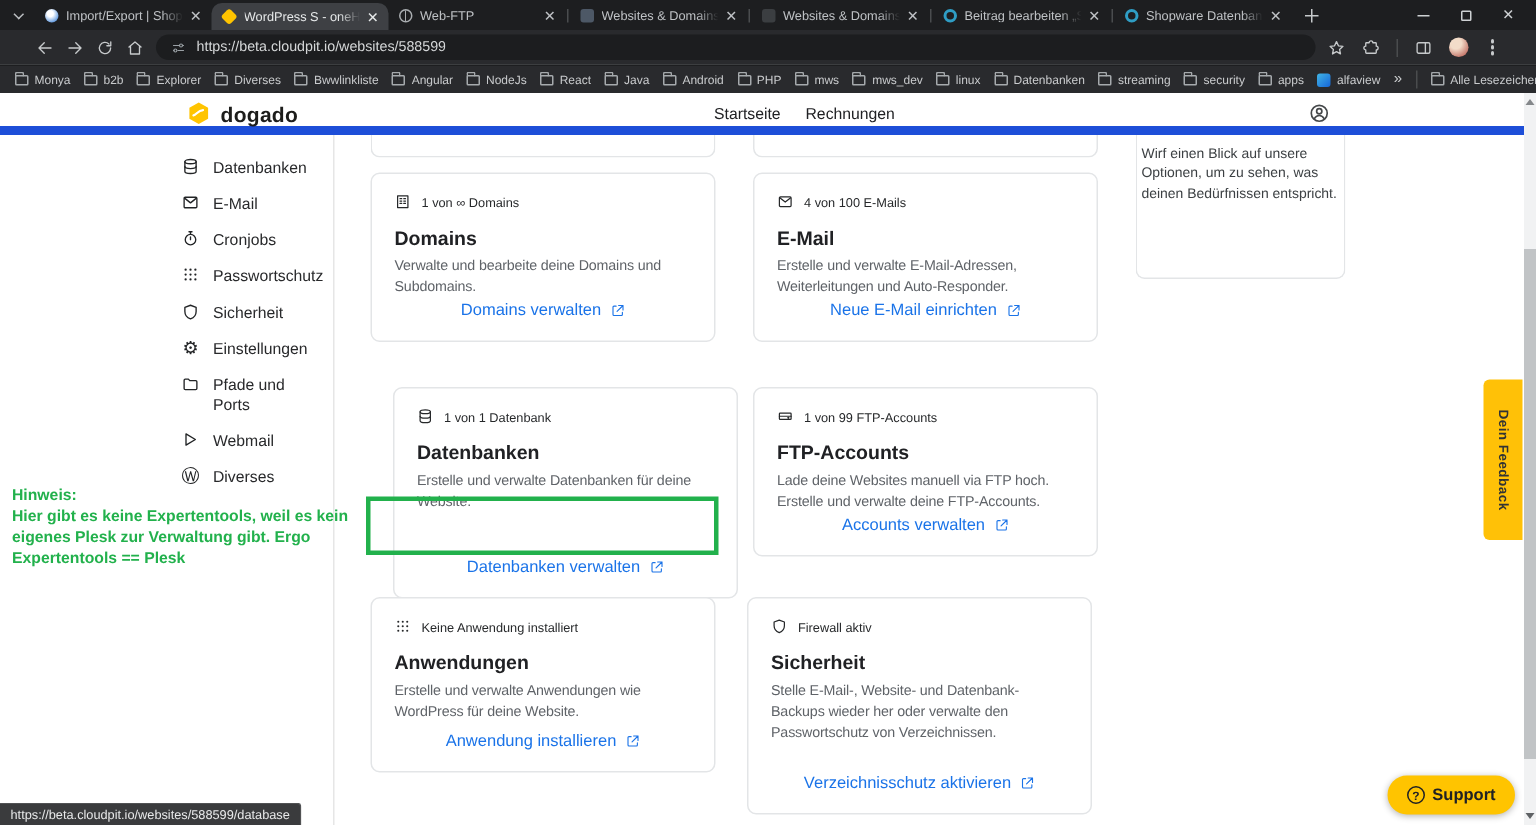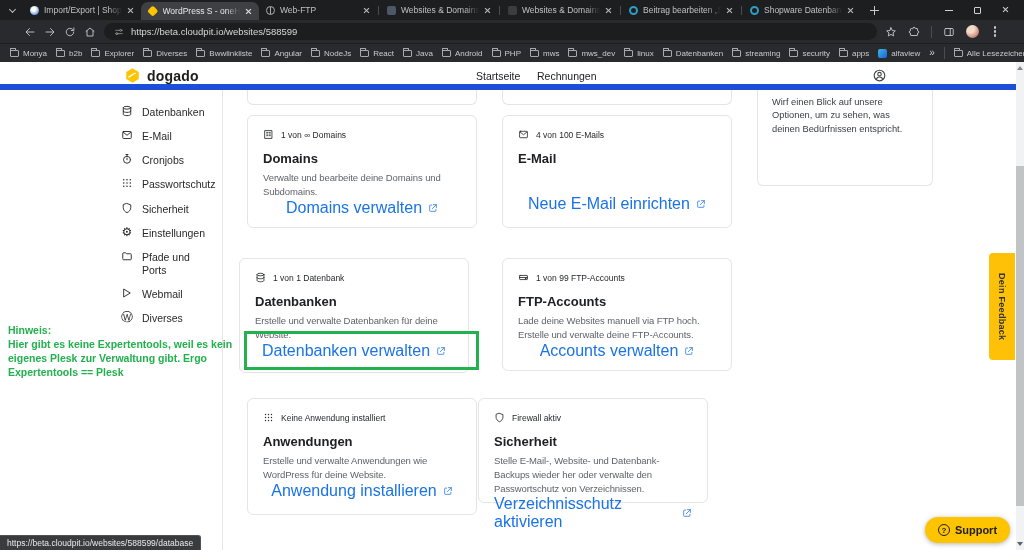--- a/index.html
+++ b/index.html
@@ -65,36 +65,36 @@
 .sic svg{width:12px;height:12px}
 .gly{font-size:12px;line-height:12px;text-align:center}
 .slb{width:72px;line-height:1.25;padding-top:1px}
 .vline{position:absolute;left:222px;top:28px;bottom:0;width:1px;background:#e6e6e6}
 
 .frag{position:absolute;top:28px;height:15px;border:1px solid #e3e5e7;border-top:none;border-radius:0 0 6px 6px;background:#fff}
 .f1{left:247px;width:230px}.f2{left:502px;width:230px}
 .card{position:absolute;width:230px;border:1px solid #e3e5e7;border-radius:6px;background:#fff;display:flex;flex-direction:column;padding:13px 15px 10px}
 .cd0{left:247px;top:53px;height:113px}
 .cd1{left:502px;top:53px;height:113px}
-.cd2{left:239px;top:196px;height:115px}
+.cd2{left:262px;top:196px;height:141px}
 .cd3{left:502px;top:196px;height:113px}
 .cd4{left:247px;top:336px;height:117px}
-.cd5{left:478px;top:336px;height:105px}
+.cd5{left:498px;top:336px;height:145px}
 .badge{display:flex;align-items:center;gap:7px;font-size:8.5px;color:#26282a}
 .bic{width:11px;height:11px;color:#26282a;flex:none}
 .bic svg{width:11px;height:11px}
 .ct{font-size:13px;font-weight:700;margin-top:11px;color:#202124}
 .cdsc{font-size:9.5px;color:#5f6368;line-height:1.45;margin-top:5px;letter-spacing:-.1px}
-.clink{margin-top:auto;display:flex;align-items:center;justify-content:center;gap:6px;color:#1a73e8;font-size:16px;padding-bottom:4px;cursor:pointer}
+.clink{margin-top:auto;display:flex;align-items:center;justify-content:center;gap:6px;color:#1a73e8;font-size:11px;padding-bottom:4px;cursor:pointer}
 .eli{width:10px;height:10px;flex:none;stroke-width:2}
 
 .gbox{position:absolute;left:244px;top:269px;width:235px;height:39px;border:3px solid #22b14c;z-index:5}
 .note{position:absolute;left:8px;top:262px;width:232px;color:#22b14c;font-weight:700;font-size:10.5px;line-height:1.33}
 
-.upg{position:absolute;left:757px;top:28px;width:176px;height:96px;border:1px solid #e3e5e7;border-top:none;border-radius:0 0 6px 6px;background:#fff;padding:6px 14px 0;overflow:hidden}
+.upg{position:absolute;left:757px;top:28px;width:140px;height:96px;border:1px solid #e3e5e7;border-top:none;border-radius:0 0 6px 6px;background:#fff;padding:6px 3px 0;overflow:hidden}
 .upg p{font-size:9.3px;color:#3c4043;line-height:1.45}
 .upgbtn{margin:8px auto 0;width:118px;background:#ffc400;border-radius:4px;padding:3px 6px;text-align:center;font-size:9.5px;font-weight:700;color:#202124;line-height:1.3;cursor:pointer}
 
 .fbk{position:absolute;left:989px;top:191px;width:26px;height:107px;background:#ffc107;border-radius:4px 0 0 4px;display:flex;align-items:center;justify-content:center;writing-mode:vertical-rl;font-size:9px;font-weight:600;color:#313335;letter-spacing:.3px;cursor:pointer}
 .sbar{position:absolute;right:0;top:0;bottom:0;width:8px;background:#f1f2f3}
 .sthumb{position:absolute;left:0;top:104px;width:8px;height:340px;background:#c1c4c6}
 .sup{position:absolute;top:4px;left:1px;width:0;height:0;border-left:3px solid transparent;border-right:3px solid transparent;border-bottom:4px solid #85888b}
 .sdn{position:absolute;bottom:4px;left:1px;width:0;height:0;border-left:3px solid transparent;border-right:3px solid transparent;border-top:4px solid #5f6265}
 .supp{position:absolute;left:925px;top:455px;width:85px;height:26px;border-radius:13px;background:#ffc400;display:flex;align-items:center;justify-content:center;gap:5px;font-size:11px;font-weight:700;color:#202124;box-shadow:0 1px 5px rgba(0,0,0,.3);cursor:pointer}
 .qic{width:12px;height:12px;border:1.3px solid #202124;border-radius:50%;display:flex;align-items:center;justify-content:center;font-size:8px;font-weight:700;flex:none}
@@ -402,20 +402,21 @@
       <div class="badge">
           <s class="bic">
             <svg class="ic" viewBox="0 0 24 24" stroke-width="1.6">
               <rect x="3.5" y="5" width="17" height="14" rx="1.5"></rect>
               <path d="M4.5 6.5L12 12.5l7.5-6"></path>
             </svg>
           </s>
           <span>4 von 100 E-Mails</span>
         </div>
       <div class="ct">E-Mail</div>
+      <div class="cdsc">Erstelle und verwalte E-Mail-Adressen, Weiterleitungen und Auto-Responder.</div>
       <div class="clink">
           <span>Neue E-Mail einrichten</span>
           <svg class="ic eli" viewBox="0 0 24 24">
             <path d="M9 5H5.5A1.5 1.5 0 0 0 4 6.5v12A1.5 1.5 0 0 0 5.5 20h12a1.5 1.5 0 0 0 1.5-1.5V15"></path>
             <path d="M13 4h7v7M20 4L10.5 13.5"></path>
           </svg>
         </div>
     </div>
     <div class="card cd2">
       <div class="badge">

